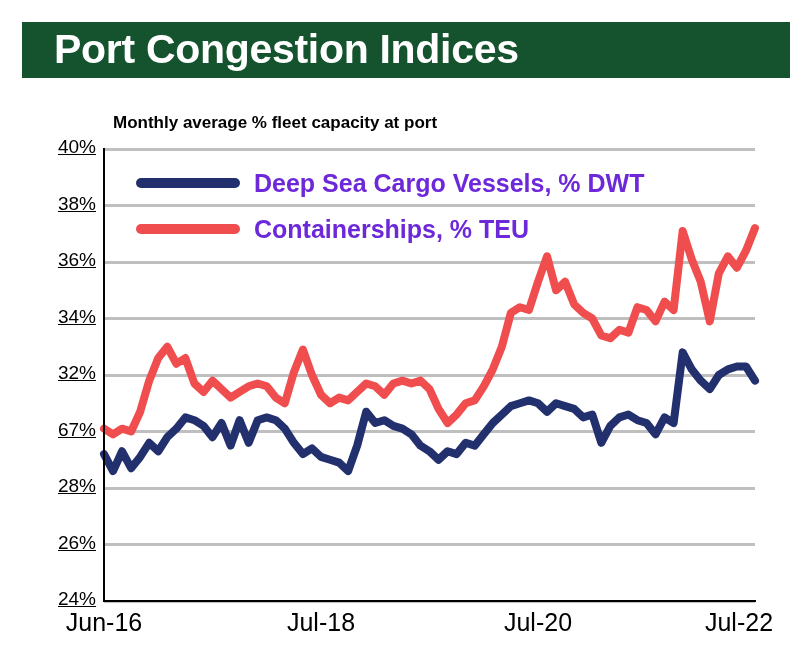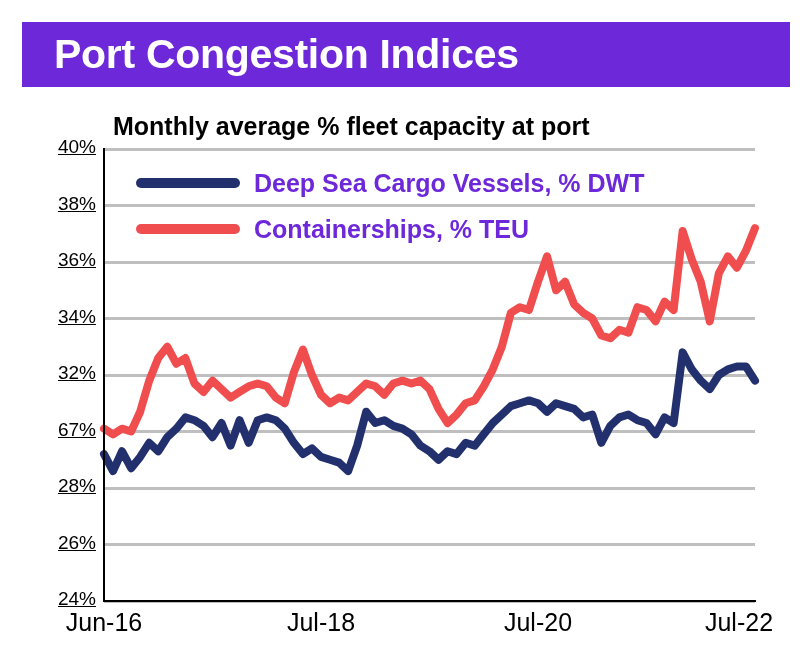--- a/index.html
+++ b/index.html
@@ -22,22 +22,22 @@
     width: 811px;
     height: 671px;
   }
 
   
   .title-bar {
     position: absolute;
     left: 22px;
     top: 22px;
     width: 768px;
-    height: 65px;
-    background: #6d28d9;
+    height: 56px;
+    background: #14532d;
   }
   .title-text {
     position: absolute;
     left: 32px;
     top: 50%;
     transform: translateY(-52%);
     color: #ffffff;
     font-family: "Liberation Sans", sans-serif;
     font-size: 41px;
     font-weight: bold;
@@ -115,21 +115,21 @@
     white-space: nowrap;
     line-height: 1;
     transform: translateX(-50%);
   }
 
   
   .subtitle {
     position: absolute;
     left: 113px;
     top: 114px;
-    font-size: 25px;
+    font-size: 17px;
     font-weight: bold;
     font-family: "Liberation Sans", sans-serif;
     color: #000000;
     white-space: nowrap;
     line-height: 1;
   }
 
   
   .legend {
     position: absolute;

